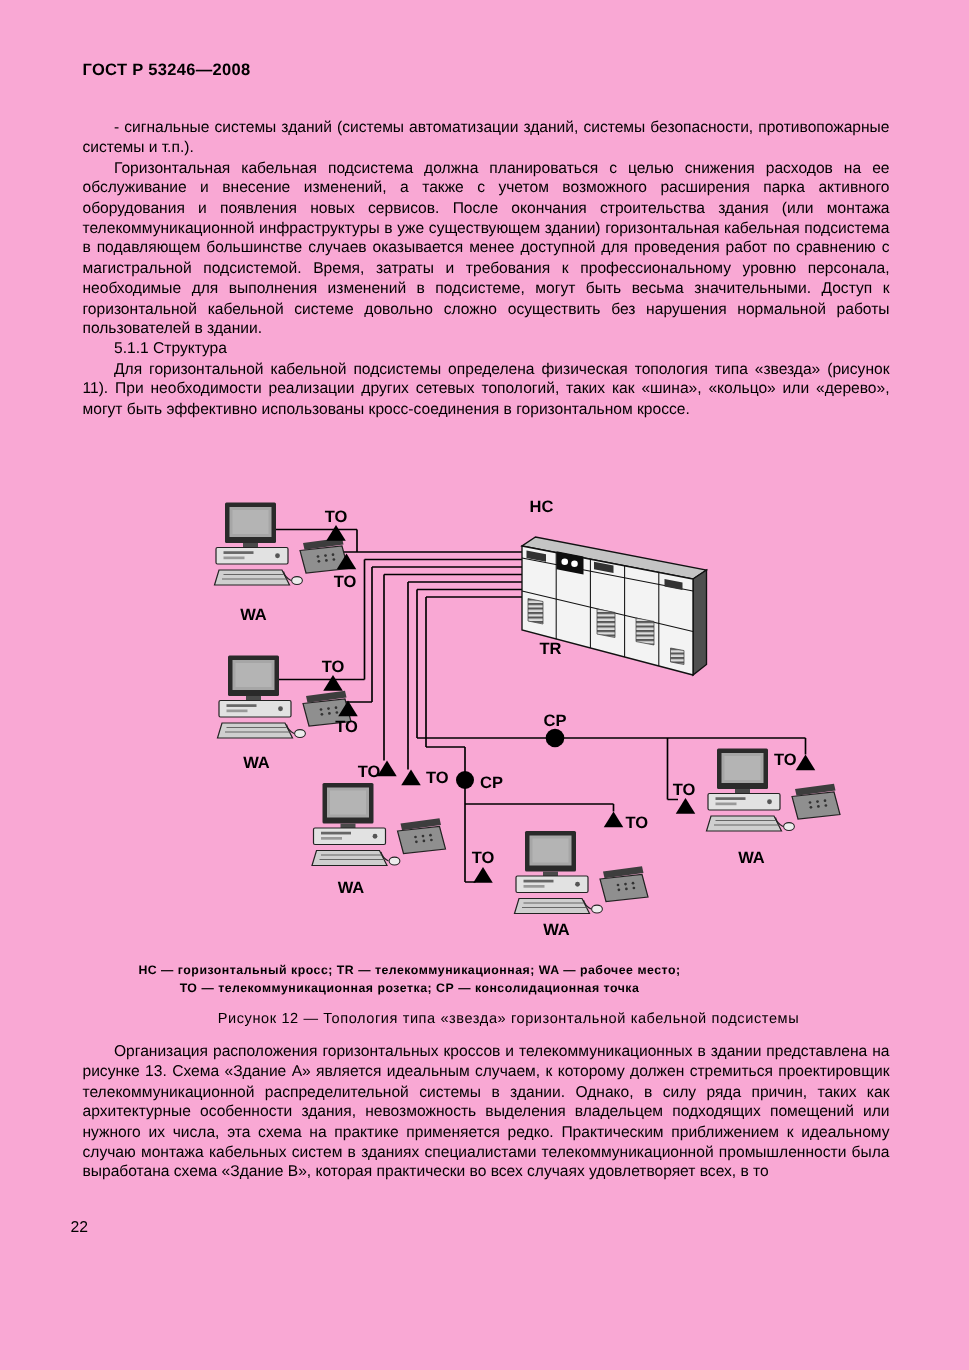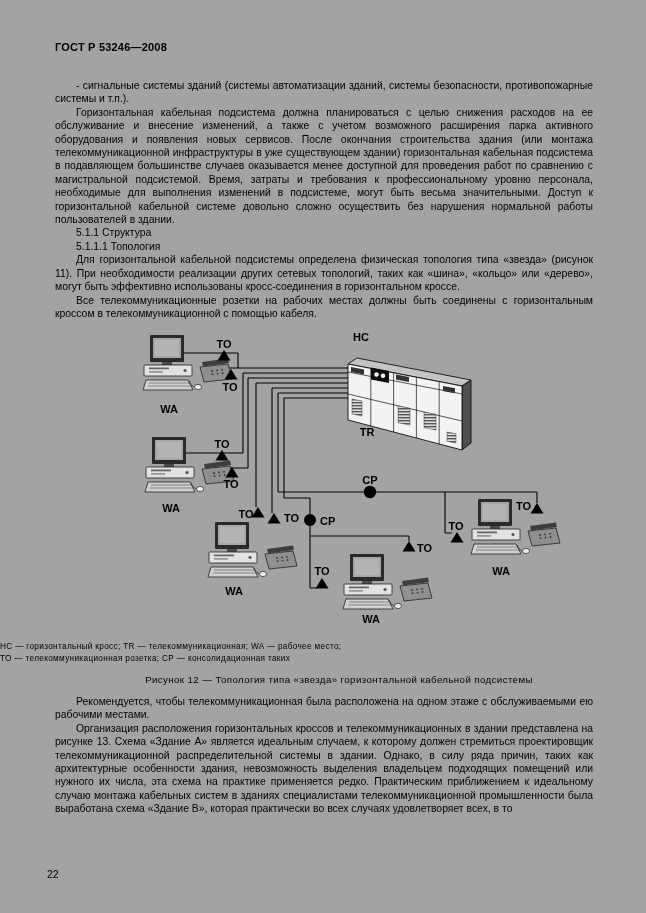--- a/index.html
+++ b/index.html
@@ -1,47 +1,45 @@
 <!DOCTYPE html>
 <html><head>
 <meta charset="utf-8">
 <style>
   html,body{margin:0;padding:0;background:#fff;}
   .page{
-    position:relative;width:646px;height:913px;background:#a3a3a3;
+    position:relative;width:646px;height:913px;background:#f9a8d4;
     font-family:"Liberation Sans",sans-serif;color:#000;overflow:hidden;
   }
   .doc-header{position:absolute;top:41px;left:55px;font-size:11px;font-weight:bold;letter-spacing:.2px;}
   .text-block{position:absolute;left:55px;width:538px;font-size:10.4px;line-height:13.4px;text-align:justify;}
   .tb1{top:79px;}
   .tb2{top:695px;}
   .text-block p{margin:0;text-indent:21px;}
   .text-block p.h-bold{font-weight:normal;}
   .figure-svg{position:absolute;top:325px;left:0;}
-  .legend{position:absolute;top:641px;left:0;width:546px;text-align:left;
-    font-size:8.2px;line-height:12px;letter-spacing:.35px;}
+  .legend{position:absolute;top:641px;left:0;width:546px;text-align:center;
+    font-size:8.2px;line-height:12px;letter-spacing:.35px;font-weight:bold;}
   .fig-caption{position:absolute;top:674px;left:16px;width:646px;text-align:center;
     font-size:9.7px;letter-spacing:.4px;}
-  .page-number{position:absolute;top:868px;left:47px;font-size:10.5px;}
+  .page-number{position:absolute;top:812px;left:47px;font-size:10.5px;}
   svg text{font-family:"Liberation Sans",sans-serif;font-weight:bold;font-size:11px;fill:#000;}
 </style>
 </head>
 <body>
 
 <div class="page">
 
   <div class="doc-header">ГОСТ Р 53246—2008</div>
 
   <div class="text-block tb1">
     <p>- сигнальные системы зданий (системы автоматизации зданий, системы безопасности, противопожарные системы и т.п.).</p>
     <p>Горизонтальная кабельная подсистема должна планироваться с целью снижения расходов на ее обслуживание и внесение изменений, а также с учетом возможного расширения парка активного оборудования и появления новых сервисов. После окончания строительства здания (или монтажа телекоммуникационной инфраструктуры в уже существующем здании) горизонтальная кабельная подсистема в подавляющем большинстве случаев оказывается менее доступной для проведения работ по сравнению с магистральной подсистемой. Время, затраты и требования к профессиональному уровню персонала, необходимые для выполнения изменений в подсистеме, могут быть весьма значительными. Доступ к горизонтальной кабельной системе довольно сложно осуществить без нарушения нормальной работы пользователей в здании.</p>
     <p class="h-bold">5.1.1 Структура</p>
-    <p>5.1.1.1 Топология</p>
     <p>Для горизонтальной кабельной подсистемы определена физическая топология типа «звезда» (рисунок 11). При необходимости реализации других сетевых топологий, таких как «шина», «кольцо» или «дерево», могут быть эффективно использованы кросс-соединения в горизонтальном кроссе.</p>
-    <p>Все телекоммуникационные розетки на рабочих местах должны быть соединены с горизонтальным кроссом в телекоммуникационной с помощью кабеля.</p>
   </div>
 
   <svg class="figure-svg" width="646" height="312" viewBox="0 325 646 312">
     <defs>
       <pattern id="vent" width="3" height="3" patternUnits="userSpaceOnUse">
         <rect width="3" height="3" fill="#dcdcdc"></rect>
           <rect width="3" height="1.4" fill="#565656"></rect>
       </pattern>
       <g id="ws">
         <rect x="8" y="0" width="34" height="27" rx="1" fill="#2a2a2a"></rect>
@@ -135,25 +133,24 @@
     <text x="417" y="552">TO</text>
     <text x="531" y="510" text-anchor="end">TO</text>
     <text x="456" y="530" text-anchor="middle">TO</text>
 
     <text x="370" y="484" text-anchor="middle">CP</text>
     <text x="320" y="525">CP</text>
   </svg>
 
   <div class="legend">
     <div>НС — горизонтальный кросс; TR — телекоммуникационная; WA — рабочее место;</div>
-    <div>ТО — телекоммуникационная розетка; СР — консолидационная таких</div>
+    <div>ТО — телекоммуникационная розетка; СР — консолидационная точка</div>
   </div>
 
   <div class="fig-caption">Рисунок 12 — Топология типа «звезда» горизонтальной кабельной подсистемы</div>
 
   <div class="text-block tb2">
-    <p>Рекомендуется, чтобы телекоммуникационная была расположена на одном этаже с обслуживаемыми ею рабочими местами.</p>
     <p>Организация расположения горизонтальных кроссов и телекоммуникационных в здании представлена на рисунке 13. Схема «Здание А» является идеальным случаем, к которому должен стремиться проектировщик телекоммуникационной распределительной системы в здании. Однако, в силу ряда причин, таких как архитектурные особенности здания, невозможность выделения владельцем подходящих помещений или нужного их числа, эта схема на практике применяется редко. Практическим приближением к идеальному случаю монтажа кабельных систем в зданиях специалистами телекоммуникационной промышленности была выработана схема «Здание В», которая практически во всех случаях удовлетворяет всех, в то</p>
   </div>
 
   <div class="page-number">22</div>
 
 </div>
 
 </body></html>

